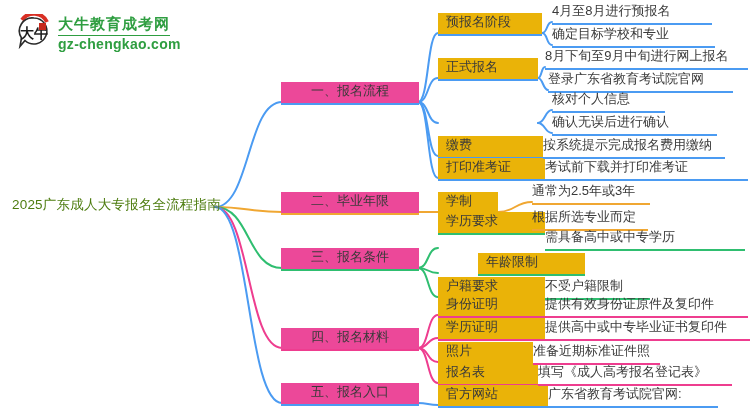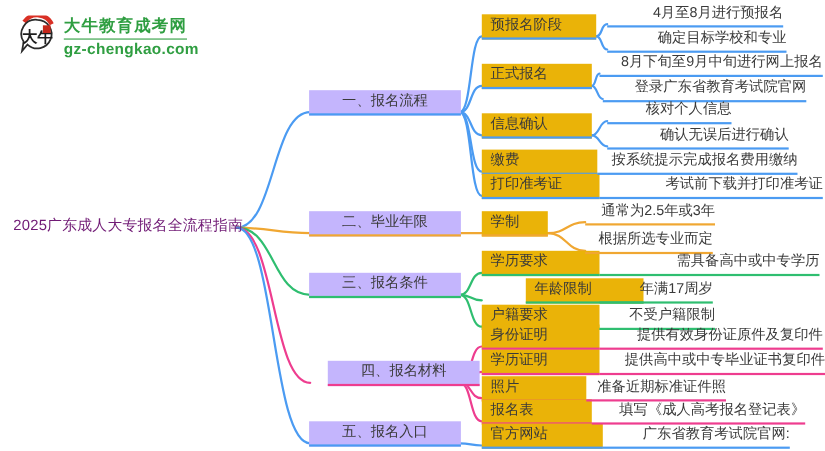--- a/index.html
+++ b/index.html
@@ -22,24 +22,24 @@
     white-space:nowrap;
     padding-bottom:3px;
     box-sizing:border-box;
     background:transparent;
   }
   .underlined{border-bottom:2px solid var(--nc);}
   .blue{--nc:var(--blue);}
   .orange{--nc:var(--orange);}
   .green{--nc:var(--green);}
   .pink{--nc:var(--pink);}
-  .branch{text-align:center;background:#c4b5fd;}
+  .branch{text-align:center;background:#ec4899;}
   .sub{text-align:left;padding-left:8px;background:#eab308;}
-  .leaf{text-align:right;}
-  .root{font-size:13.5px;color:#701a75;letter-spacing:0.2px;}
+  .leaf{text-align:left;}
+  .root{font-size:13.5px;color:#4d7c0f;letter-spacing:0.2px;}
 
   
   #logo{position:absolute;left:16px;top:14px;z-index:3;display:flex;align-items:flex-start;justify-content:flex-end;}
   #logo-text{margin-left:6px;}
   #logo-title{font-size:15px;font-weight:bold;color:var(--brand);letter-spacing:1px;line-height:20px;}
   #logo-rule{height:1px;background:var(--brand);margin:1px 0 1px 0;}
   #logo-domain{font-size:14px;font-weight:bold;color:var(--brand);line-height:15px;letter-spacing:0.3px;}
 </style>
 </head>
 <body>
@@ -95,32 +95,31 @@
     <path class="pink" d="M418,348 C429,348 427,383 438,383"></path>
 
     <path class="blue" d="M418,403 C428,403 428,405 438,405"></path>
   </svg>
 
   <div class="node root" style="left:12px;top:196px;">2025广东成人大专报名全流程指南</div>
 
   <div class="node branch underlined blue" style="left:281px;top:82px;width:138px;">一、报名流程</div>
   <div class="node branch underlined orange" style="left:281px;top:192px;width:138px;">二、毕业年限</div>
   <div class="node branch underlined green" style="left:281px;top:248px;width:138px;">三、报名条件</div>
-  <div class="node branch underlined pink" style="left:298px;top:328px;width:138px;">四、报名材料</div>
+  <div class="node branch underlined pink" style="left:281px;top:328px;width:138px;">四、报名材料</div>
   <div class="node branch underlined blue" style="left:281px;top:383px;width:138px;">五、报名入口</div>
 
   <div class="node sub underlined blue" style="left:438px;top:13px;width:104px;">预报名阶段</div>
   <div class="node sub underlined blue" style="left:438px;top:58px;width:100px;">正式报名</div>
-  <div class="node sub underlined blue" style="left:438px;top:103px;width:100px;">信息确认</div>
   <div class="node sub underlined blue" style="left:438px;top:136px;width:105px;">缴费</div>
   <div class="node sub underlined blue" style="left:438px;top:158px;width:107px;">打印准考证</div>
 
   <div class="node sub underlined orange" style="left:438px;top:192px;width:60px;">学制</div>
 
-  <div class="node sub underlined green" style="left:438px;top:228px;width:107px;">学历要求</div>
+  <div class="node sub underlined green" style="left:438px;top:212px;width:107px;">学历要求</div>
   <div class="node sub underlined green" style="left:438px;top:253px;width:107px;margin-left:40px;">年龄限制</div>
   <div class="node sub underlined green" style="left:438px;top:277px;width:107px;">户籍要求</div>
 
   <div class="node sub underlined pink" style="left:438px;top:295px;width:107px;">身份证明</div>
   <div class="node sub underlined pink" style="left:438px;top:318px;width:107px;">学历证明</div>
   <div class="node sub underlined pink" style="left:438px;top:342px;width:95px;">照片</div>
   <div class="node sub underlined pink" style="left:438px;top:363px;width:100px;">报名表</div>
 
   <div class="node sub underlined blue" style="left:438px;top:385px;width:110px;">官方网站</div>
 
@@ -130,21 +129,20 @@
   <div class="node leaf underlined blue" style="left:548px;top:70px;width:185px;">登录广东省教育考试院官网</div>
   <div class="node leaf underlined blue" style="left:552px;top:90px;width:113px;">核对个人信息</div>
   <div class="node leaf underlined blue" style="left:552px;top:113px;width:165px;">确认无误后进行确认</div>
   <div class="node leaf underlined blue" style="left:543px;top:136px;width:182px;">按系统提示完成报名费用缴纳</div>
   <div class="node leaf underlined blue" style="left:545px;top:158px;width:203px;">考试前下载并打印准考证</div>
 
   <div class="node leaf underlined orange" style="left:532px;top:182px;width:118px;">通常为2.5年或3年</div>
   <div class="node leaf underlined orange" style="left:532px;top:208px;width:116px;">根据所选专业而定</div>
 
   <div class="node leaf underlined green" style="left:545px;top:228px;width:200px;">需具备高中或中专学历</div>
-  <div class="node leaf underlined green" style="left:545px;top:253px;width:103px;">年满17周岁</div>
   <div class="node leaf underlined green" style="left:545px;top:277px;width:105px;">不受户籍限制</div>
 
   <div class="node leaf underlined pink" style="left:545px;top:295px;width:203px;">提供有效身份证原件及复印件</div>
   <div class="node leaf underlined pink" style="left:545px;top:318px;width:205px;">提供高中或中专毕业证书复印件</div>
   <div class="node leaf underlined pink" style="left:533px;top:342px;width:127px;">准备近期标准证件照</div>
   <div class="node leaf underlined pink" style="left:538px;top:363px;width:194px;">填写《成人高考报名登记表》</div>
 
   <div class="node leaf underlined blue" style="left:548px;top:385px;width:170px;">广东省教育考试院官网:</div>
 
 </div>

